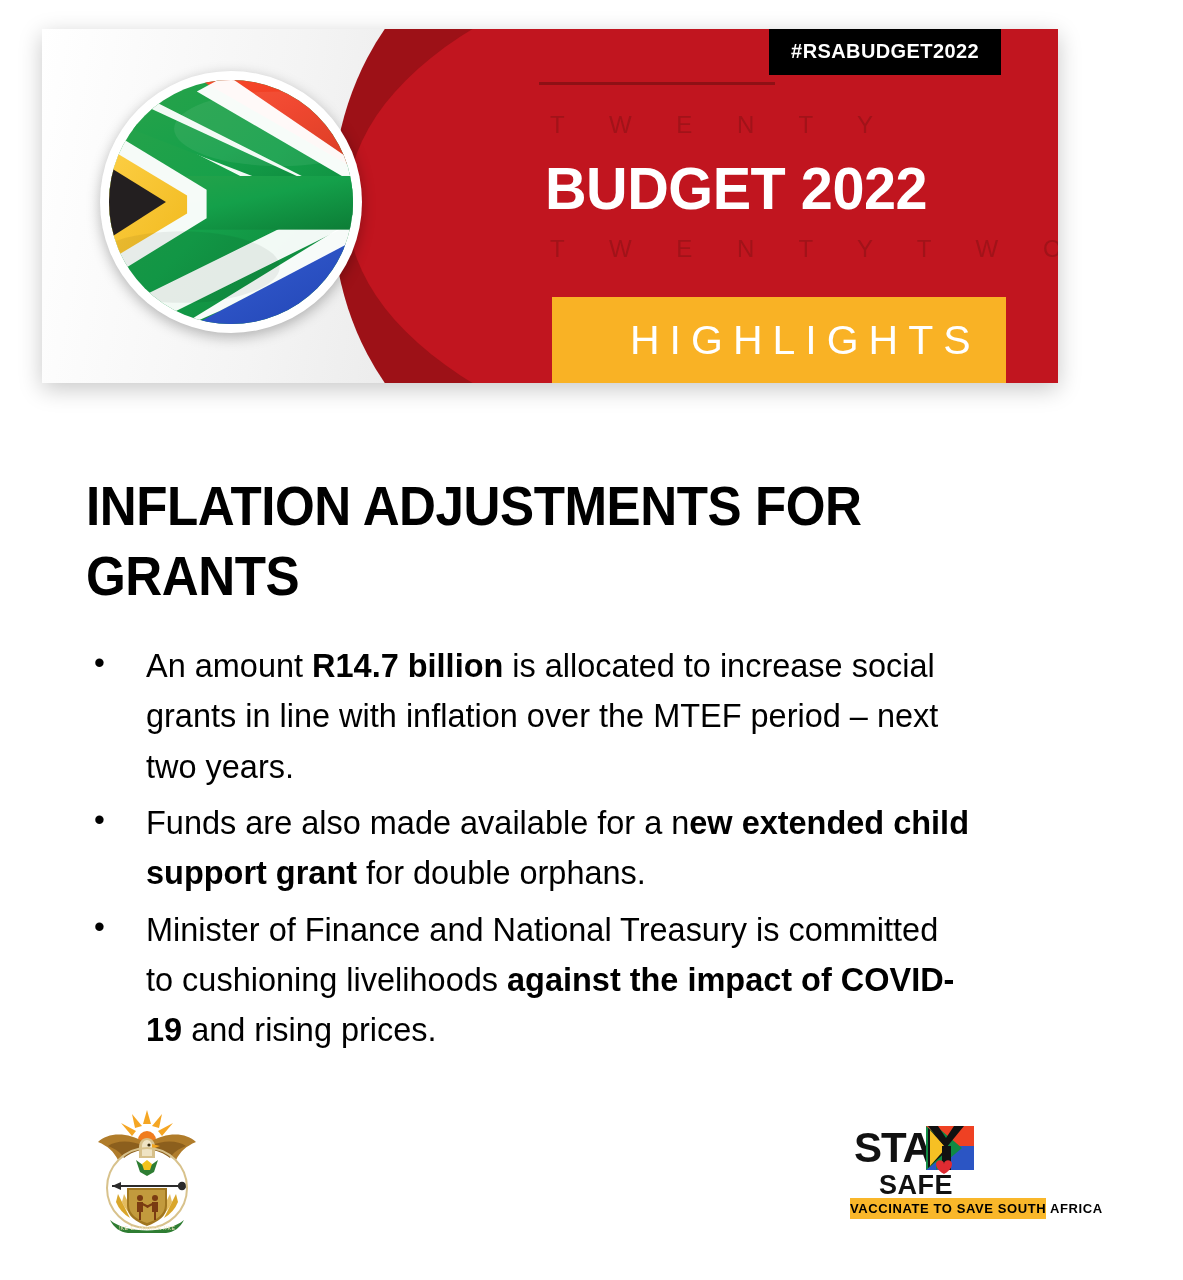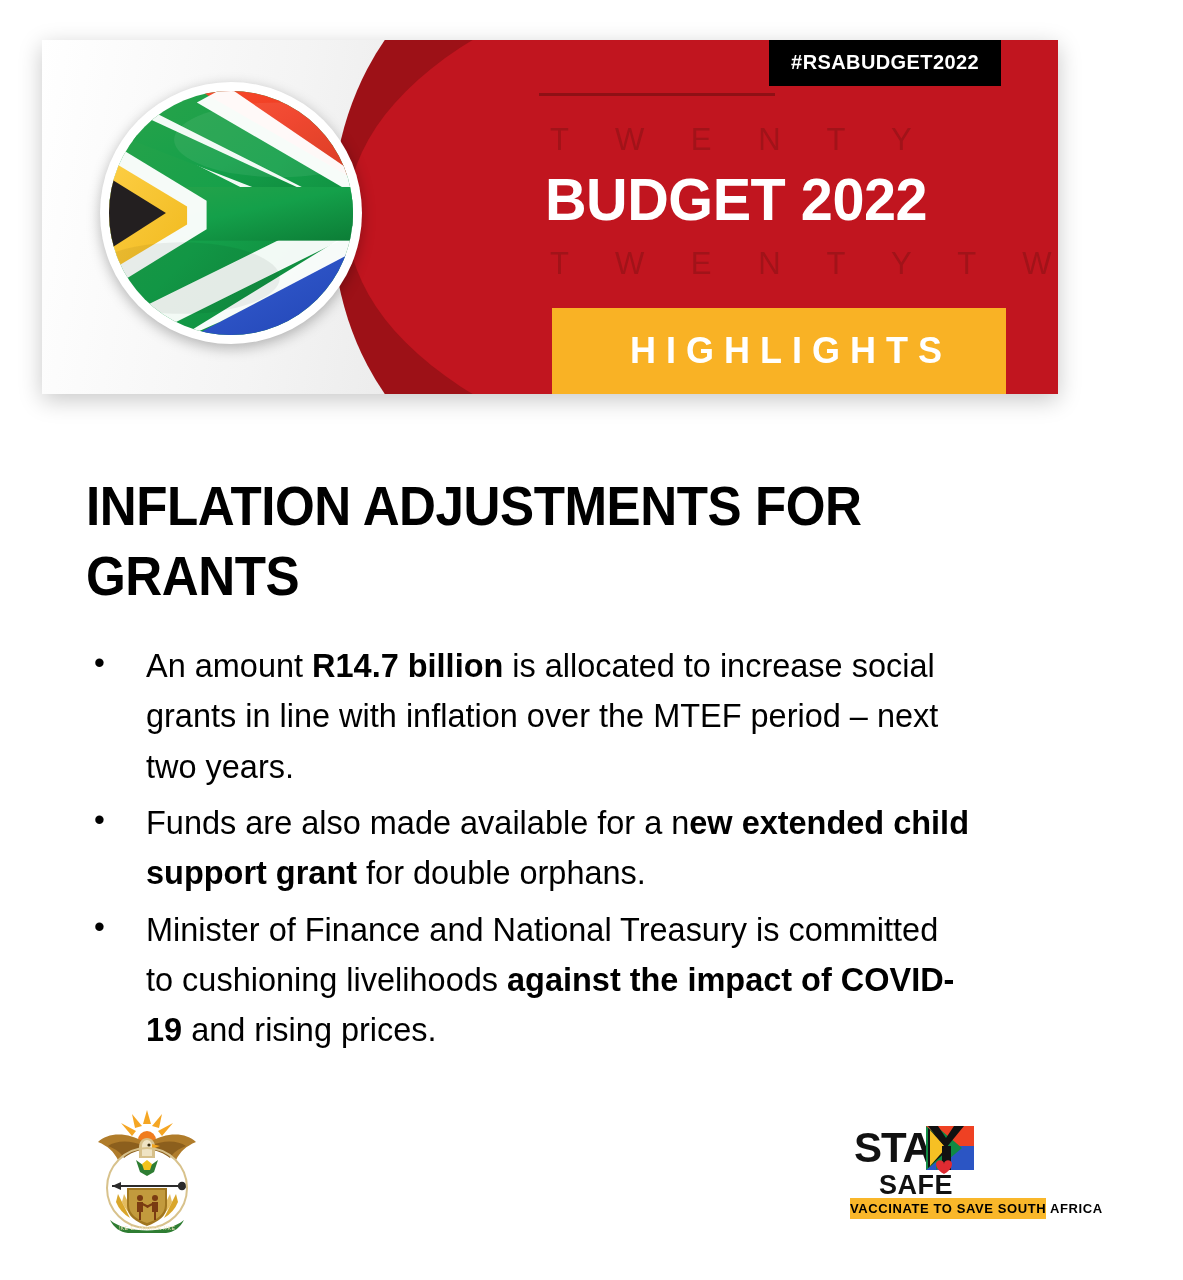--- a/index.html
+++ b/index.html
@@ -12,21 +12,21 @@
     height: 1280px;
     position: relative;
     font-family: "Liberation Sans", sans-serif;
     overflow: hidden;
   }
 
   
   .banner {
     position: absolute;
     left: 42px;
-    top: 40px;
+    top: 29px;
     width: 1016px;
     height: 354px;
     background: #f2f2f2;
     overflow: hidden;
     box-shadow: 0 6px 22px rgba(0,0,0,0.22);
   }
   .banner-left {
     position: absolute;
     left: 0; top: 0;
     width: 420px; height: 100%;
@@ -100,21 +100,21 @@
     left: 497px;
     top: 53px;
     width: 236px;
     height: 3px;
     background: #8f1015;
   }
 
   .ghost {
     position: absolute;
     color: #a11319;
-    font-size: 31px;
+    font-size: 24px;
     font-weight: 400;
     letter-spacing: 19px;
     white-space: nowrap;
   }
   .ghost-top { left: 508px; top: 82px; }
   .ghost-bot { left: 508px; top: 206px; }
 
   .budget-title {
     position: absolute;
     left: 503px;
@@ -135,22 +135,22 @@
     width: 454px;
     height: 86px;
     background: #f9b225;
   }
   .highlights-band span {
     position: absolute;
     left: 78px;
     top: 50%;
     transform: translateY(-50%);
     color: #ffffff;
-    font-size: 36px;
-    font-weight: 700;
+    font-size: 41px;
+    font-weight: 400;
     letter-spacing: 10px;
     white-space: nowrap;
   }
 
   
   .heading {
     position: absolute;
     left: 86px;
     top: 472px;
     width: 900px;

